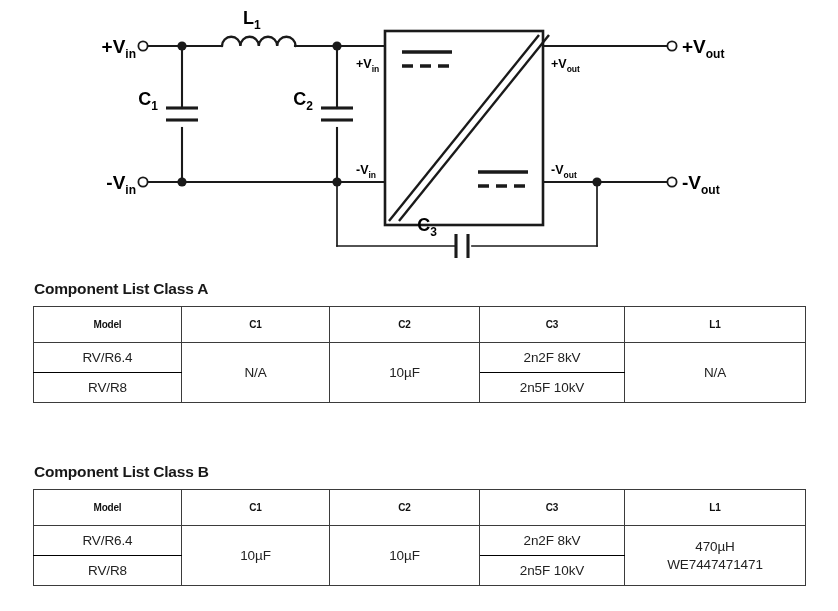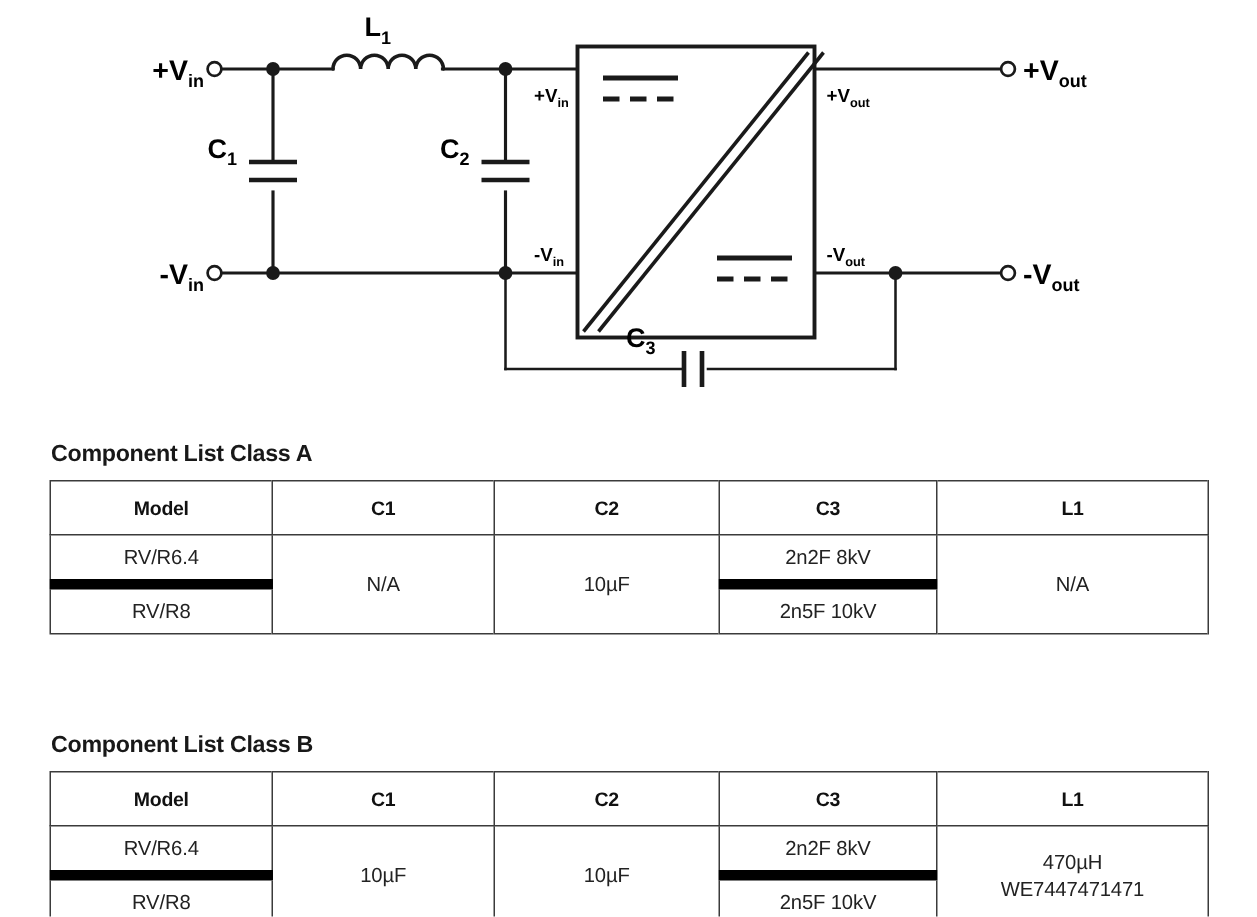--- a/index.html
+++ b/index.html
@@ -36,22 +36,22 @@
     font-family: "Liberation Sans", sans-serif;
     fill: #000;
   }
 
   
   .table-block {
     position: absolute;
     left: 33px;
     width: 772px;
   }
-  #block-a { top: 294px; }
-  #block-b { top: 488px; }
+  #block-a { top: 280px; }
+  #block-b { top: 463px; }
 
   .table-title {
     font-size: 15.5px;
     font-weight: bold;
     letter-spacing: -0.2px;
     color: #181818;
     margin: 0 0 9px 1px;
     line-height: 1.1;
   }
 
@@ -70,37 +70,37 @@
   table.comp th,
   table.comp td {
     border-left: 1.6px solid #3b3b3b;
     border-right: 1.6px solid #3b3b3b;
     text-align: center;
     vertical-align: middle;
     padding: 0;
     background: #fff;
   }
   table.comp thead th {
-    font-size: 13px;
+    font-size: 10px;
     font-weight: bold;
     height: 35px;
     letter-spacing: -0.2px;
     border-bottom: 1.6px solid #3b3b3b;
     color: #111;
   }
   table.comp tbody td {
     font-size: 13.5px;
     font-weight: normal;
     height: 29px;
     color: #222;
     letter-spacing: -0.1px;
   }
   
   table.comp tbody tr.row-top td.splitcell {
-    border-bottom: 7px solid #000000;
+    border-bottom: 1px solid #000000;
   }
   table.comp tbody tr.row-top td.mergedcell {
     border-bottom: none;
   }
   .merged-stack {
     display: flex;
     flex-direction: column;
     justify-content: flex-start;
     align-items: center;
     line-height: 1.28;

